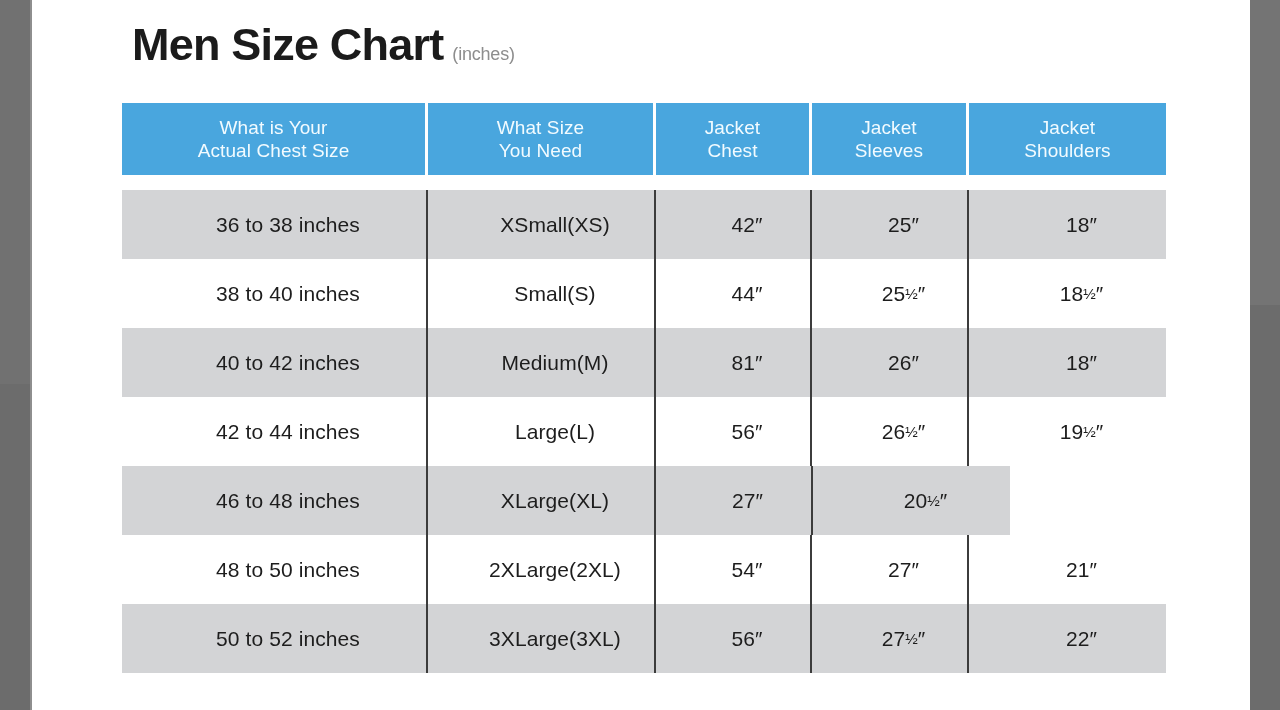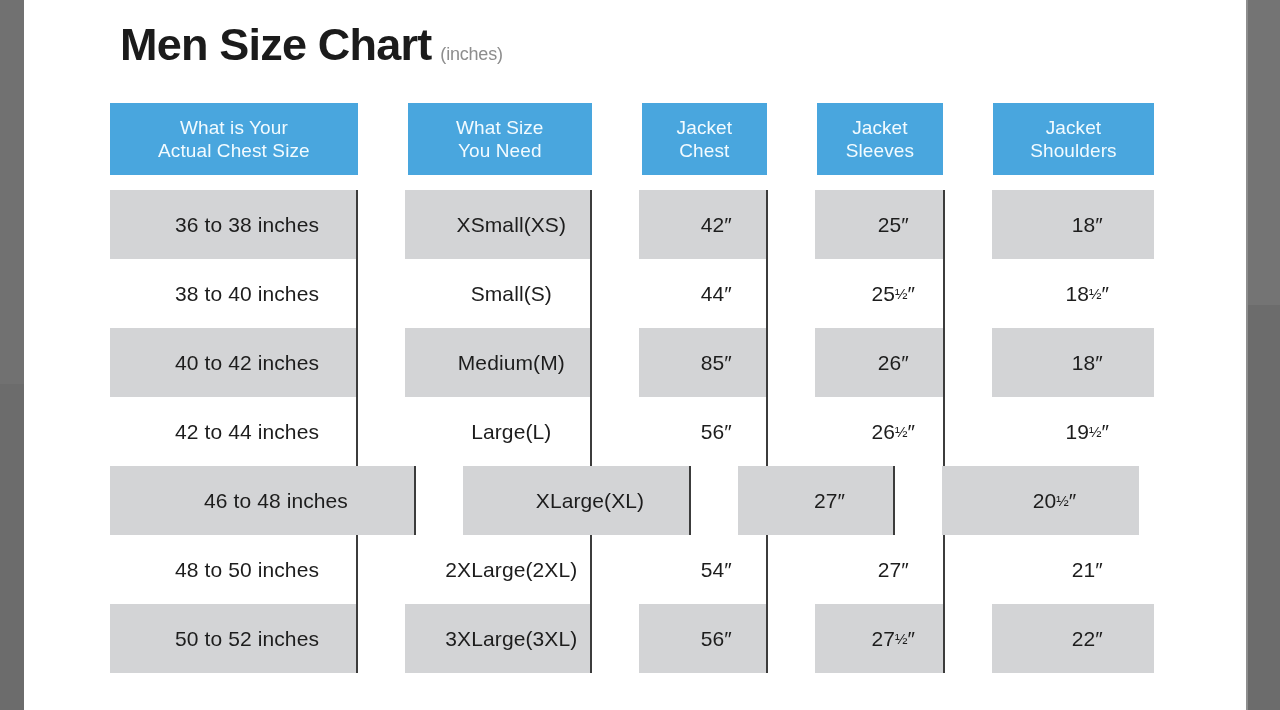--- a/index.html
+++ b/index.html
@@ -42,21 +42,21 @@
     position: absolute;
     top: 0; height: 710px; width: 2px;
     background: #8e8e8e;
   }
   .band-edge-left  { left: 30px; }
   .band-edge-right { left: 1246px; }
 
   
   .canvas {
     position: absolute;
-    left: 24px;
+    left: 36px;
     top: 0;
     width: 1214px;
     height: 710px;
     background: #ffffff;
   }
 
   
   .title-row {
     position: absolute;
     left: 96px;
@@ -83,21 +83,20 @@
   .table {
     position: absolute;
     left: 86px;
     top: 103px;
     width: 1044px;
   }
 
   .row {
     display: flex;
     width: 100%;
-    gap: 47px;
   }
 
   
   .header-row { height: 72px; }
   .header-cell {
     background: #49a6de;
     color: #f2fbff;
     font-size: 19px;
     line-height: 23px;
     display: flex;
@@ -200,21 +199,21 @@
         <div class="row body-row plain">
           <div class="cell c1">38 to 40 inches</div>
           <div class="cell c2">Small(S)</div>
           <div class="cell c3">44″</div>
           <div class="cell c4">25<span class="frac">½</span>″</div>
           <div class="cell c5">18<span class="frac">½</span>″</div>
         </div>
         <div class="row body-row shade">
           <div class="cell c1">40 to 42 inches</div>
           <div class="cell c2">Medium(M)</div>
-          <div class="cell c3">85″</div>
+          <div class="cell c3">81″</div>
           <div class="cell c4">26″</div>
           <div class="cell c5">18″</div>
         </div>
         <div class="row body-row plain">
           <div class="cell c1">42 to 44 inches</div>
           <div class="cell c2">Large(L)</div>
           <div class="cell c3">56″</div>
           <div class="cell c4">26<span class="frac">½</span>″</div>
           <div class="cell c5">19<span class="frac">½</span>″</div>
         </div>

